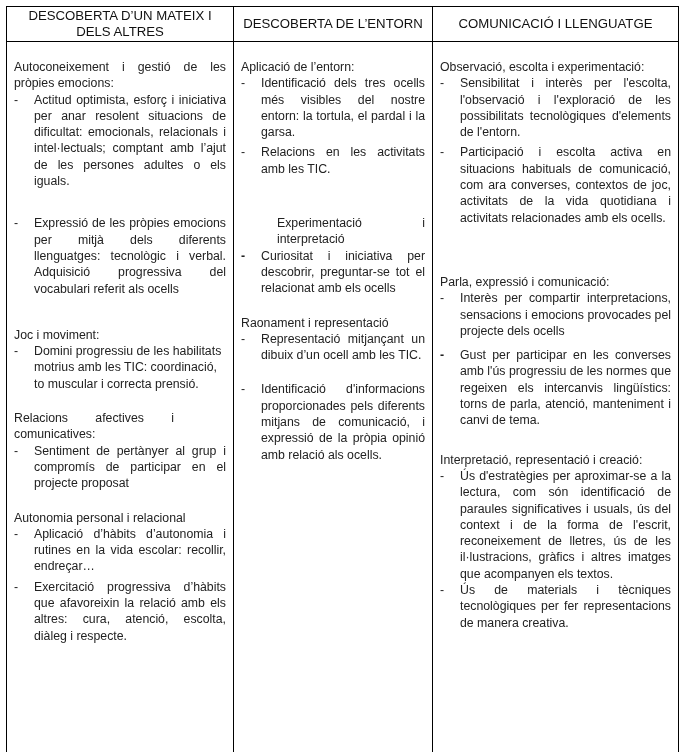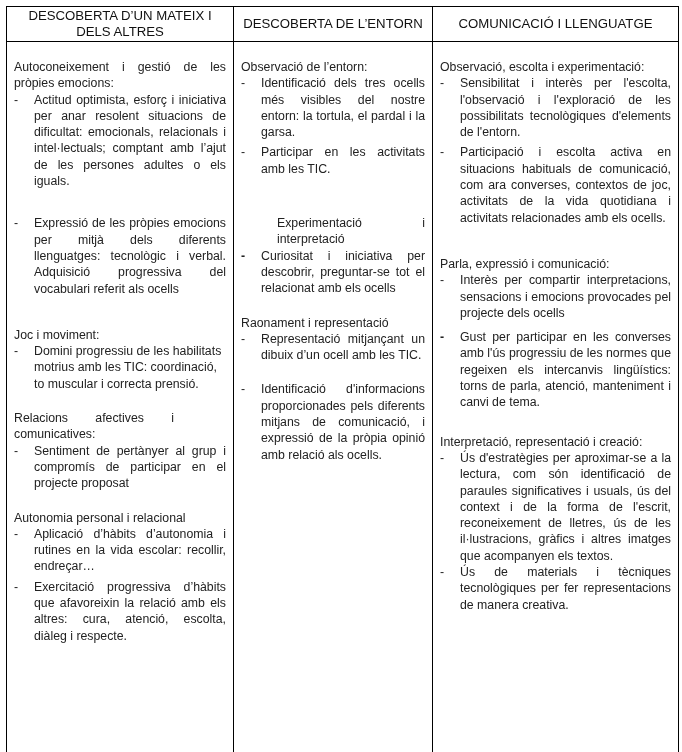--- a/index.html
+++ b/index.html
@@ -65,43 +65,43 @@
           <div class="sec-title">Autonomia personal i relacional</div>
           <ul class="items">
             <li><span class="dash">-</span><span>Aplicació d’hàbits d’autonomia i rutines en la vida escolar: recollir, endreçar…</span></li>
             <li><span class="dash">-</span><span>Exercitació progressiva d’hàbits que afavoreixin la relació amb els altres: cura, atenció, escolta, diàleg i respecte.</span></li>
           </ul>
         </div>
       </td>
 
       <td class="cell">
         <div class="sec" style="margin-bottom:38px">
-          <div class="sec-title">Observació de l’entorn:</div>
+          <div class="sec-title">Aplicació de l’entorn:</div>
           <ul class="items">
             <li><span class="dash">-</span><span>Identificació dels tres ocells més visibles del nostre entorn: la tortula, el pardal i la garsa.</span></li>
-            <li><span class="dash">-</span><span>Participar en les activitats amb les TIC.</span></li>
+            <li><span class="dash">-</span><span>Relacions en les activitats amb les TIC.</span></li>
           </ul>
         </div>
         <div class="sec">
           <div class="sec-title just" style="text-align-last:auto">Experimentació i interpretació</div>
           <ul class="items">
             <li><span class="dash bold">-</span><span>Curiositat i iniciativa per descobrir, preguntar-se tot el relacionat amb els ocells</span></li>
           </ul>
         </div>
         <div class="sec">
           <div class="sec-title">Raonament i representació</div>
           <ul class="items">
             <li><span class="dash">-</span><span>Representació mitjançant un dibuix d’un ocell amb les TIC.</span></li>
             <li class="gap"><span class="dash">-</span><span>Identificació d'informacions proporcionades pels diferents mitjans de comunicació, i expressió de la pròpia opinió amb relació als ocells.</span></li>
           </ul>
         </div>
       </td>
 
       <td class="cell">
-        <div class="sec" style="margin-bottom:30px">
+        <div class="sec" style="margin-bottom:48px">
           <div class="sec-title" style="text-align:justify">Observació, escolta i experimentació:</div>
           <ul class="items">
             <li><span class="dash">-</span><span>Sensibilitat i interès per l'escolta, l'observació i l'exploració de les possibilitats tecnològiques d'elements de l'entorn.</span></li>
             <li><span class="dash">-</span><span>Participació i escolta activa en situacions habituals de comunicació, com ara converses, contextos de joc, activitats de la vida quotidiana i activitats relacionades amb els ocells.</span></li>
           </ul>
         </div>
         <div class="sec" style="margin-bottom:23px">
           <div class="sec-title">Parla, expressió i comunicació:</div>
           <ul class="items">
             <li><span class="dash">-</span><span>Interès per compartir interpretacions, sensacions i emocions provocades pel projecte dels ocells</span></li>

